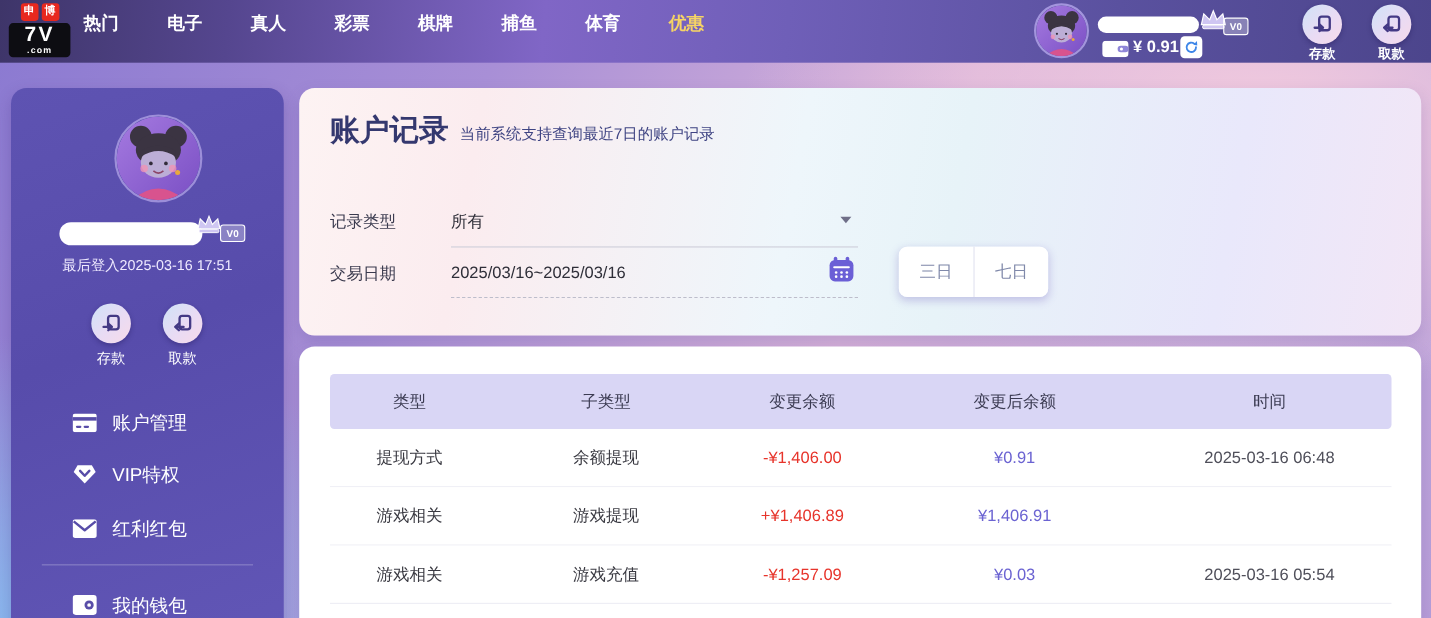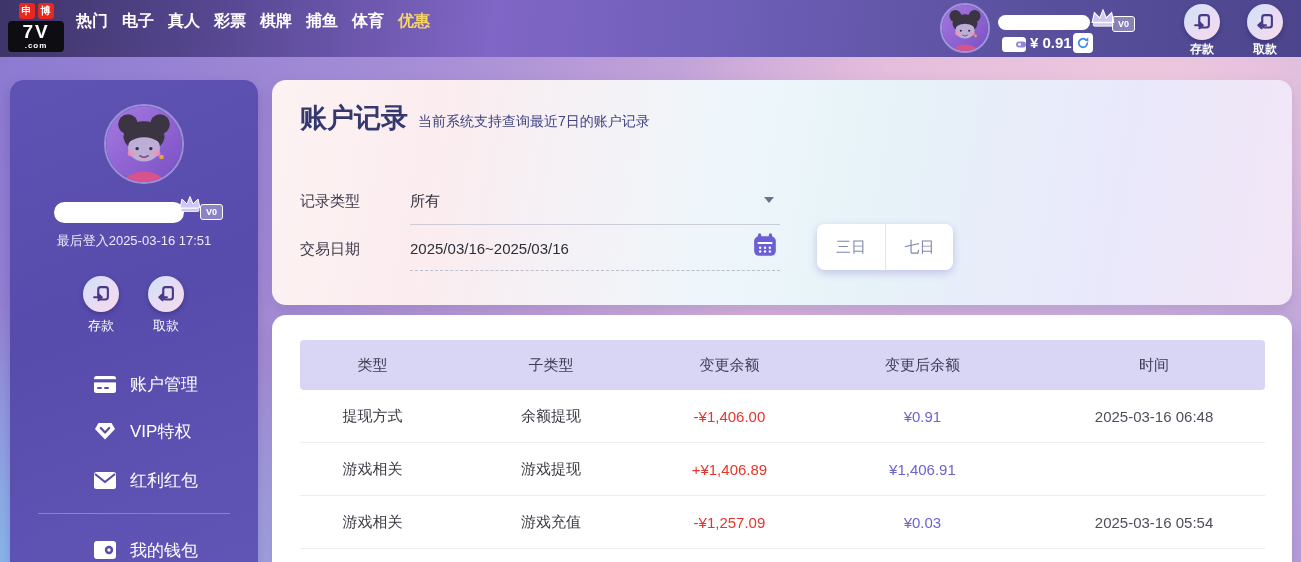--- a/index.html
+++ b/index.html
@@ -17,21 +17,21 @@
   
   .topnav { left:0; top:0; width:1301px; height:57px;
     background:linear-gradient(95deg,#3e3569 0%,#55468f 16%,#8066c6 38%,#6f5fb8 55%,#5a519f 78%,#4c458c 100%); }
   .logo { left:8px; top:3px; width:56px; text-align:center; }
   .logo-badges { display:flex; gap:3px; justify-content:center; }
   .logo-badge { width:16px; height:16px; background:#e8281e; border-radius:3px; color:#fff;
     font-size:10px; font-weight:bold; line-height:16px; }
   .logo-black { margin-top:2px; background:#0d0d12; border-radius:4px; padding:1px 3px 2px; }
   .logo-7v { color:#fff; font-size:19px; font-weight:bold; letter-spacing:2px; line-height:20px; }
   .logo-com { color:#fff; font-size:8px; font-weight:bold; line-height:8px; letter-spacing:1px; }
-  .navmenu { left:76px; top:0; height:43px; display:flex; gap:14px; align-items:center; }
+  .navmenu { left:76px; top:0; height:43px; display:flex; gap:44px; align-items:center; }
   .navmenu a { color:#fff; font-size:16px; font-weight:bold; text-decoration:none; }
   .navmenu a.active { color:#f6d465; }
 
   .tb-avatar { left:940px; top:3px; width:50px; height:50px; border-radius:50%;
     border:2px solid rgba(180,165,235,.8); overflow:hidden; }
   .redact-pill { background:#fff; border-radius:8px; }
   .tb-pill { left:998px; top:15px; width:92px; height:15px; }
   .vipbadge { border:1px solid #fff; background:rgba(255,255,255,.3); color:#fff;
     font-size:9px; font-weight:bold; border-radius:3px; padding:2px 5px; line-height:10px; }
   .tb-vip { left:1112px; top:16px; }
@@ -48,21 +48,21 @@
   .sidebar { left:10px; top:80px; width:248px; height:500px; border-radius:14px;
     background:linear-gradient(160deg,#5e53b2 0%,#574cab 45%,#6156b6 100%);
     box-shadow:0 6px 14px rgba(60,40,120,.25); }
   .sb-avatar { left:94px; top:24px; width:80px; height:80px; border-radius:50%; overflow:hidden;
     border:2px solid rgba(200,185,245,.6); }
   .sb-pill { left:44px; top:122px; width:130px; height:21px; border-radius:11px; }
   .sb-vip { left:190px; top:124px; }
   .sb-login { left:0; top:152px; width:248px; text-align:center; color:#efeaff; font-size:13px; }
   .sb-lbl { color:#fff; font-size:13px; text-align:center; width:36px; }
   .menu-item { left:0; width:204px; height:32px; display:flex; align-items:center; gap:14px;
-    padding-left:84px; cursor:pointer; }
+    padding-left:56px; cursor:pointer; }
   .menu-item span.lbl { color:#fff; font-size:17px; }
   .sb-divider { left:28px; width:192px; height:1px; background:rgba(255,255,255,.28); }
 
   
   .filter-panel { left:272px; top:80px; width:1020px; height:225px; border-radius:14px;
     background:linear-gradient(100deg,#fdf3f3 0%,#fbecef 16%,#eef6fb 44%,#e7f3f8 58%,#e9e8fb 82%,#f2e6f6 100%);
     box-shadow:0 6px 14px rgba(100,80,160,.22); }
   .page-title-row { left:28px; top:20px; display:flex; align-items:flex-end; }
   .page-title { font-size:27px; font-weight:bold; color:#34386f; }
   .page-subtitle { font-size:14px; color:#3f4483; margin-left:10px; padding-bottom:5px; }

